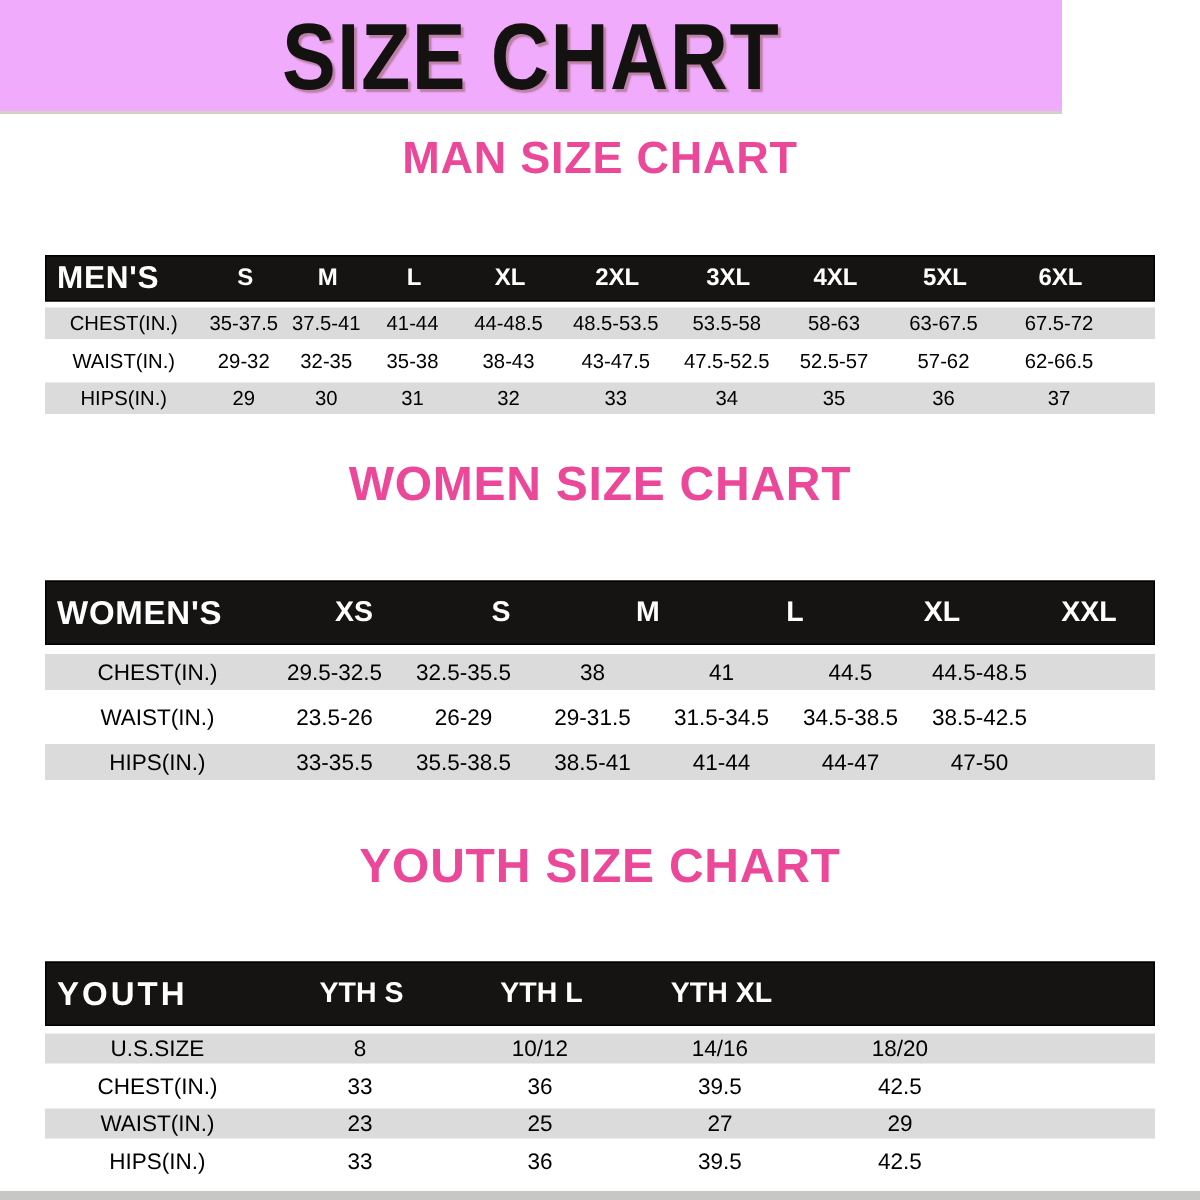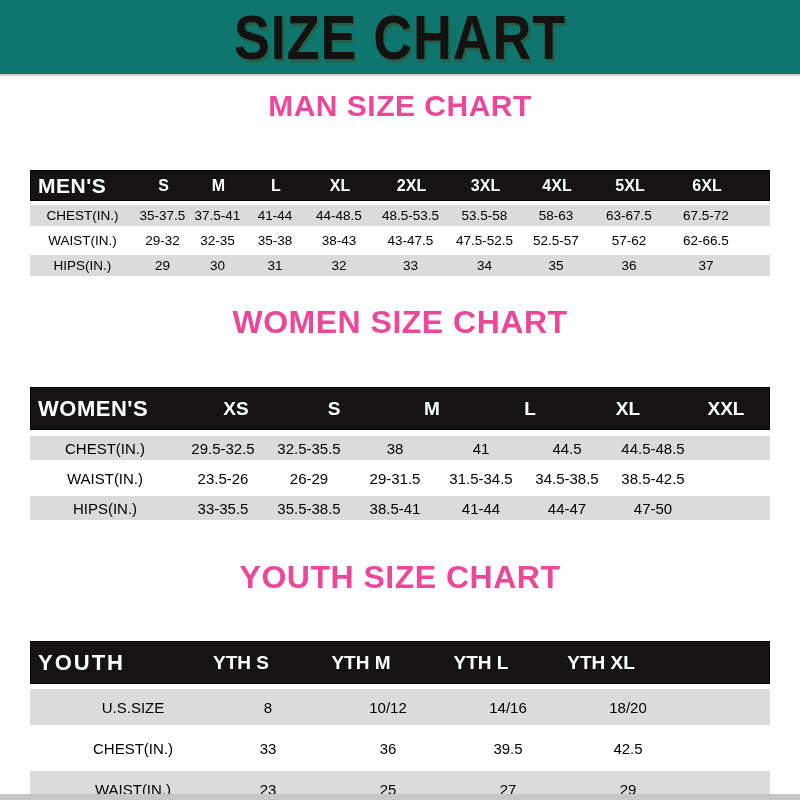--- a/index.html
+++ b/index.html
@@ -6,22 +6,22 @@
   html, body {
     width: 800px; height: 800px;
     background: #ffffff;
     font-family: "Liberation Sans", sans-serif;
     overflow: hidden;
     position: relative;
   }
 
   
   .banner {
-    width: 800px; height: 76px;
-    background: #0f766e;
+    width: 708px; height: 76px;
+    background: #f0abfc;
     display: flex; align-items: center; justify-content: center;
     border-bottom: 2px solid #d4d0c8;
   }
   .banner-title {
     font-size: 56px;
     font-weight: 800;
     color: #141210;
     letter-spacing: 1px;
     transform: scale(0.96, 1.12);
     text-shadow: 2px 2px 1px rgba(90,50,0,0.35);
@@ -74,21 +74,21 @@
   #table-women .col-header { font-size: 19px; }
   #table-youth .col-header { font-size: 19px; }
 
   .table-row {
     display: grid;
     align-items: center;
     color: #000000;
   }
   #table-men   .table-row { height: 21px; margin-top: 4px; font-size: 13.5px; }
   #table-women .table-row { height: 24px; margin-top: 6px; font-size: 15px; }
-  #table-youth .table-row { height: 36px; margin-top: 5px; font-size: 15px; padding-left: 28px; }
+  #table-youth .table-row { height: 20px; margin-top: 5px; font-size: 15px; }
   .table-row.gray  { background: #DBDBDB; }
   .table-row.white { background: #ffffff; }
 
   .row-label { text-align: center; white-space: nowrap; }
   .data-cell { text-align: center; white-space: nowrap; }
 
   
   #table-men .table-header, #table-men .table-row {
     grid-template-columns: 105px 55px 55px 60px 68px 75px 73px 70px 76px 78px 1fr;
   }
@@ -214,21 +214,20 @@
       <div class="data-cell">44-47</div>
       <div class="data-cell">47-50</div>
     </div>
   </div>
 
 <div class="section-heading" id="heading-youth">YOUTH SIZE CHART</div>
 <div class="size-table" id="table-youth">
     <div class="table-header">
       <div class="corner-label">YOUTH</div>
       <div class="col-header">YTH S</div>
-      <div class="col-header">YTH M</div>
       <div class="col-header">YTH L</div>
       <div class="col-header">YTH XL</div>
     </div>
     <div class="table-row gray">
       <div class="row-label">U.S.SIZE</div>
       <div class="data-cell">8</div>
       <div class="data-cell">10/12</div>
       <div class="data-cell">14/16</div>
       <div class="data-cell">18/20</div>
     </div>

